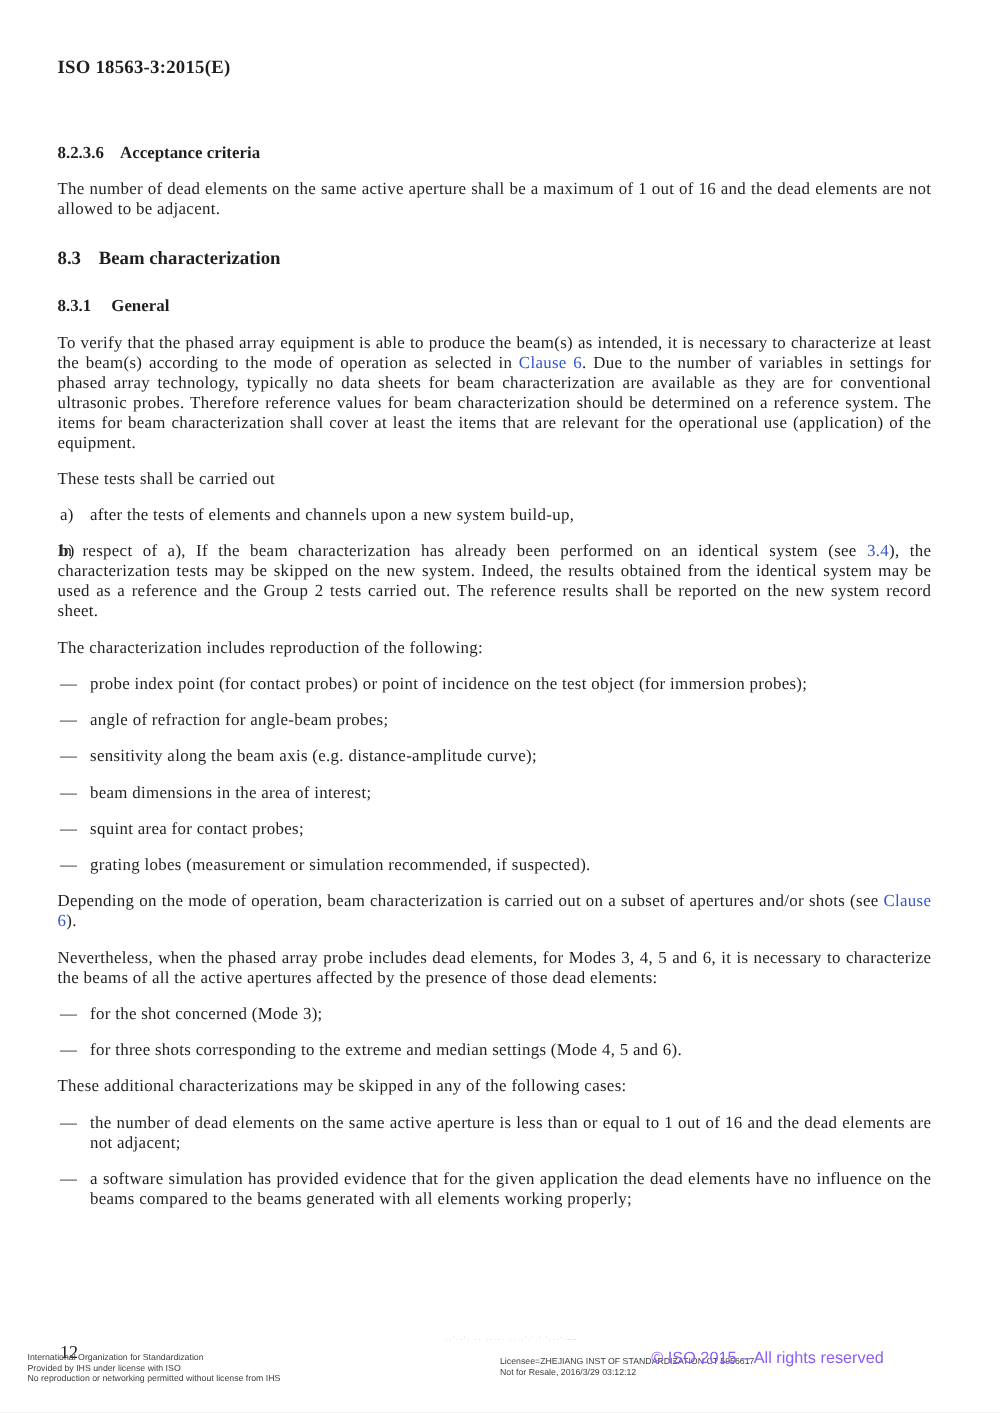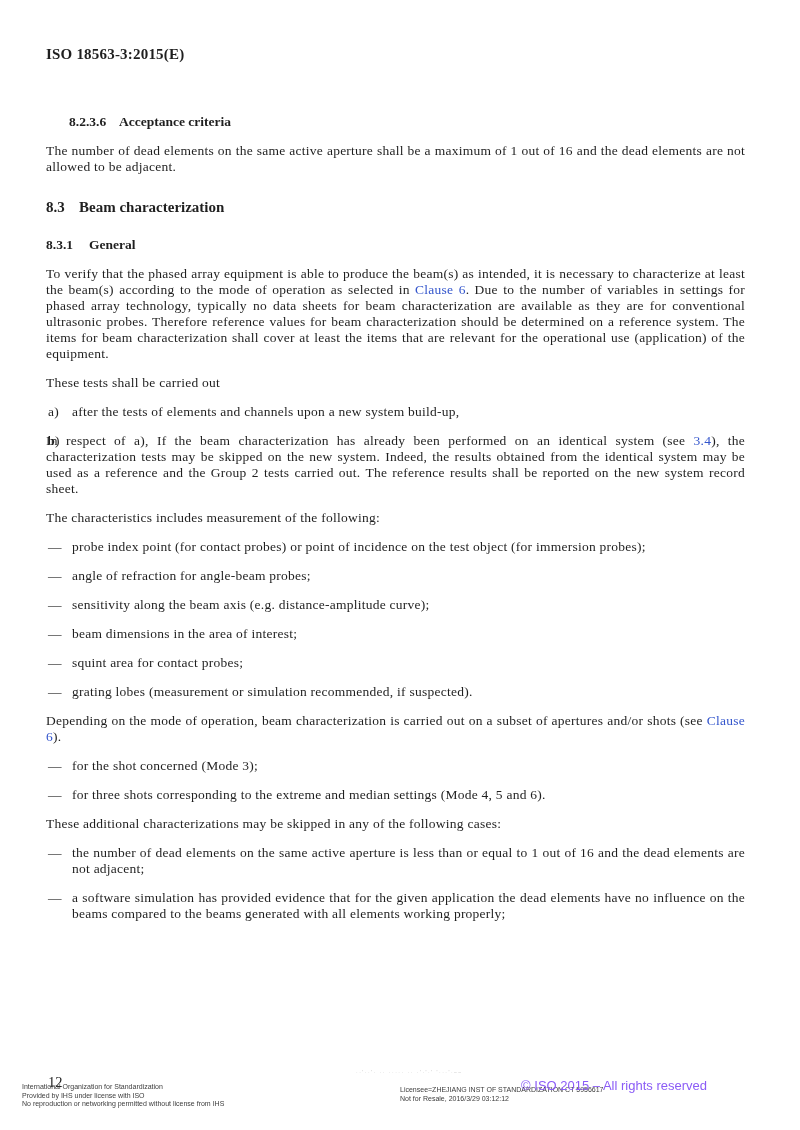--- a/index.html
+++ b/index.html
@@ -13,21 +13,21 @@
     font-family:"Liberation Serif", serif;
     color:var(--text, #1f1f1f);
     overflow:hidden;
   }
   .doc-id {
     font-size:15px; font-weight:bold; line-height:17px;
     margin:0; letter-spacing:0.2px;
   }
   .h2 { font-size:15px; font-weight:bold; line-height:19px; margin:23px 0 0 0; }
   .h3 { font-size:13.5px; font-weight:bold; line-height:17px; margin:19px 0 0 0; }
-  .h3.first { margin-top:50px;margin-left:23px; }
+  .h3.first { margin-top:50px; }
   .hnum { display:inline-block; }
   .hnum.w8236 { min-width:50px; }
   .hnum.w83   { min-width:33px; }
   .hnum.w831  { min-width:43px; }
   .body-text {
     font-size:13.5px; line-height:16px;
     letter-spacing:0.25px;
     text-align:justify;
     margin:13px 0 0 0;
   }
@@ -103,21 +103,21 @@
   <div class="list-item">
     <span class="marker">a)</span>
     <span>after the tests of elements and channels upon a new system build-up,</span>
   </div>
   <div class="list-item">
     <span class="marker">b)</span>
   </div>
 
   <p class="body-text"><span>In respect of a), If the beam characterization has already been performed on an identical system (see </span><a class="link">3.4</a><span>), the characterization tests may be skipped on the new system. Indeed, the results obtained from the identical system may be used as a reference and the Group 2 tests carried out. The reference results shall be reported on the new system record sheet.</span></p>
 
-  <p class="body-text">The characteristics includes measurement of the following:</p>
+  <p class="body-text">The characterization includes reproduction of the following:</p>
 
   <div class="list-item">
     <span class="marker">—</span>
     <span>probe index point (for contact probes) or point of incidence on the test object (for immersion probes);</span>
   </div>
   <div class="list-item">
     <span class="marker">—</span>
     <span>angle of refraction for angle-beam probes;</span>
   </div>
   <div class="list-item">
@@ -132,20 +132,21 @@
     <span class="marker">—</span>
     <span>squint area for contact probes;</span>
   </div>
   <div class="list-item">
     <span class="marker">—</span>
     <span>grating lobes (measurement or simulation recommended, if suspected).</span>
   </div>
 
   <p class="body-text"><span>Depending on the mode of operation, beam characterization is carried out on a subset of apertures and/or shots (see </span><a class="link">Clause 6</a><span>).</span></p>
 
+  <p class="body-text">Nevertheless, when the phased array probe includes dead elements, for Modes 3, 4, 5 and 6, it is necessary to characterize the beams of all the active apertures affected by the presence of those dead elements:</p>
 
   <div class="list-item">
     <span class="marker">—</span>
     <span>for the shot concerned (Mode 3);</span>
   </div>
   <div class="list-item">
     <span class="marker">—</span>
     <span>for three shots corresponding to the extreme and median settings (Mode 4, 5 and 6).</span>
   </div>
 

